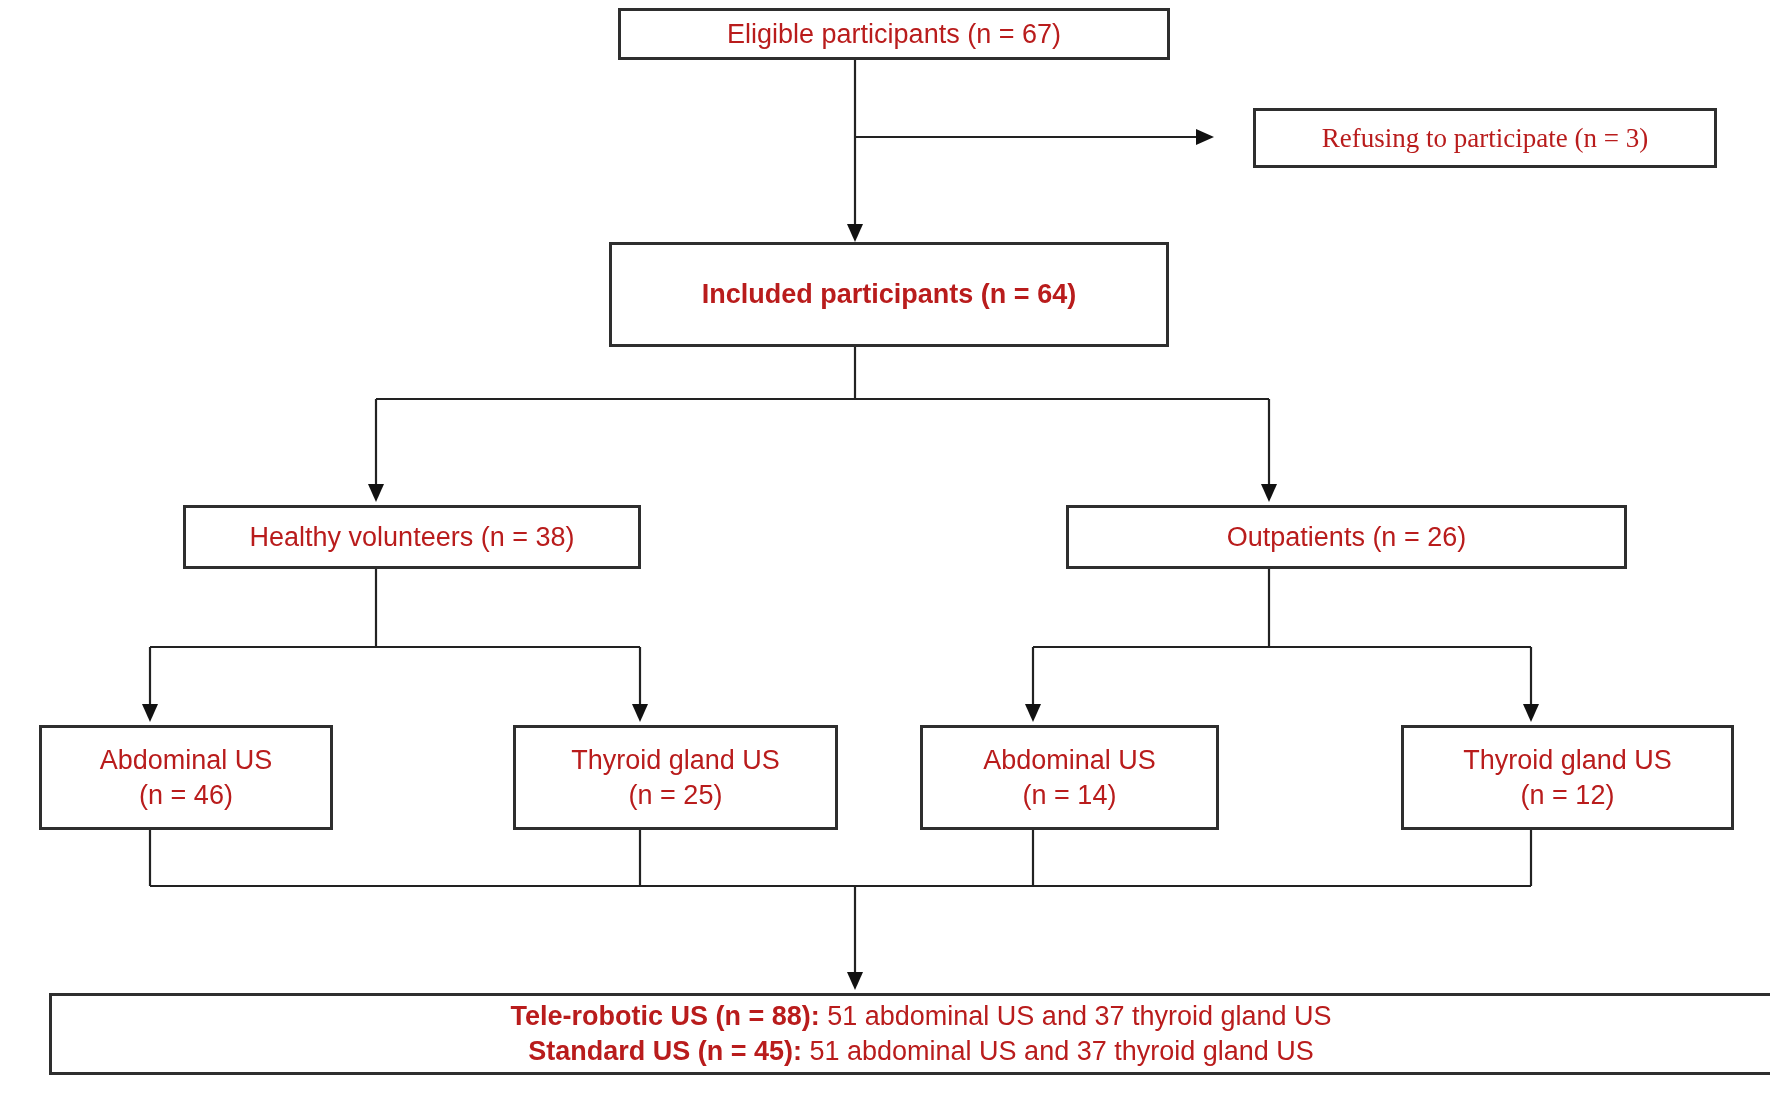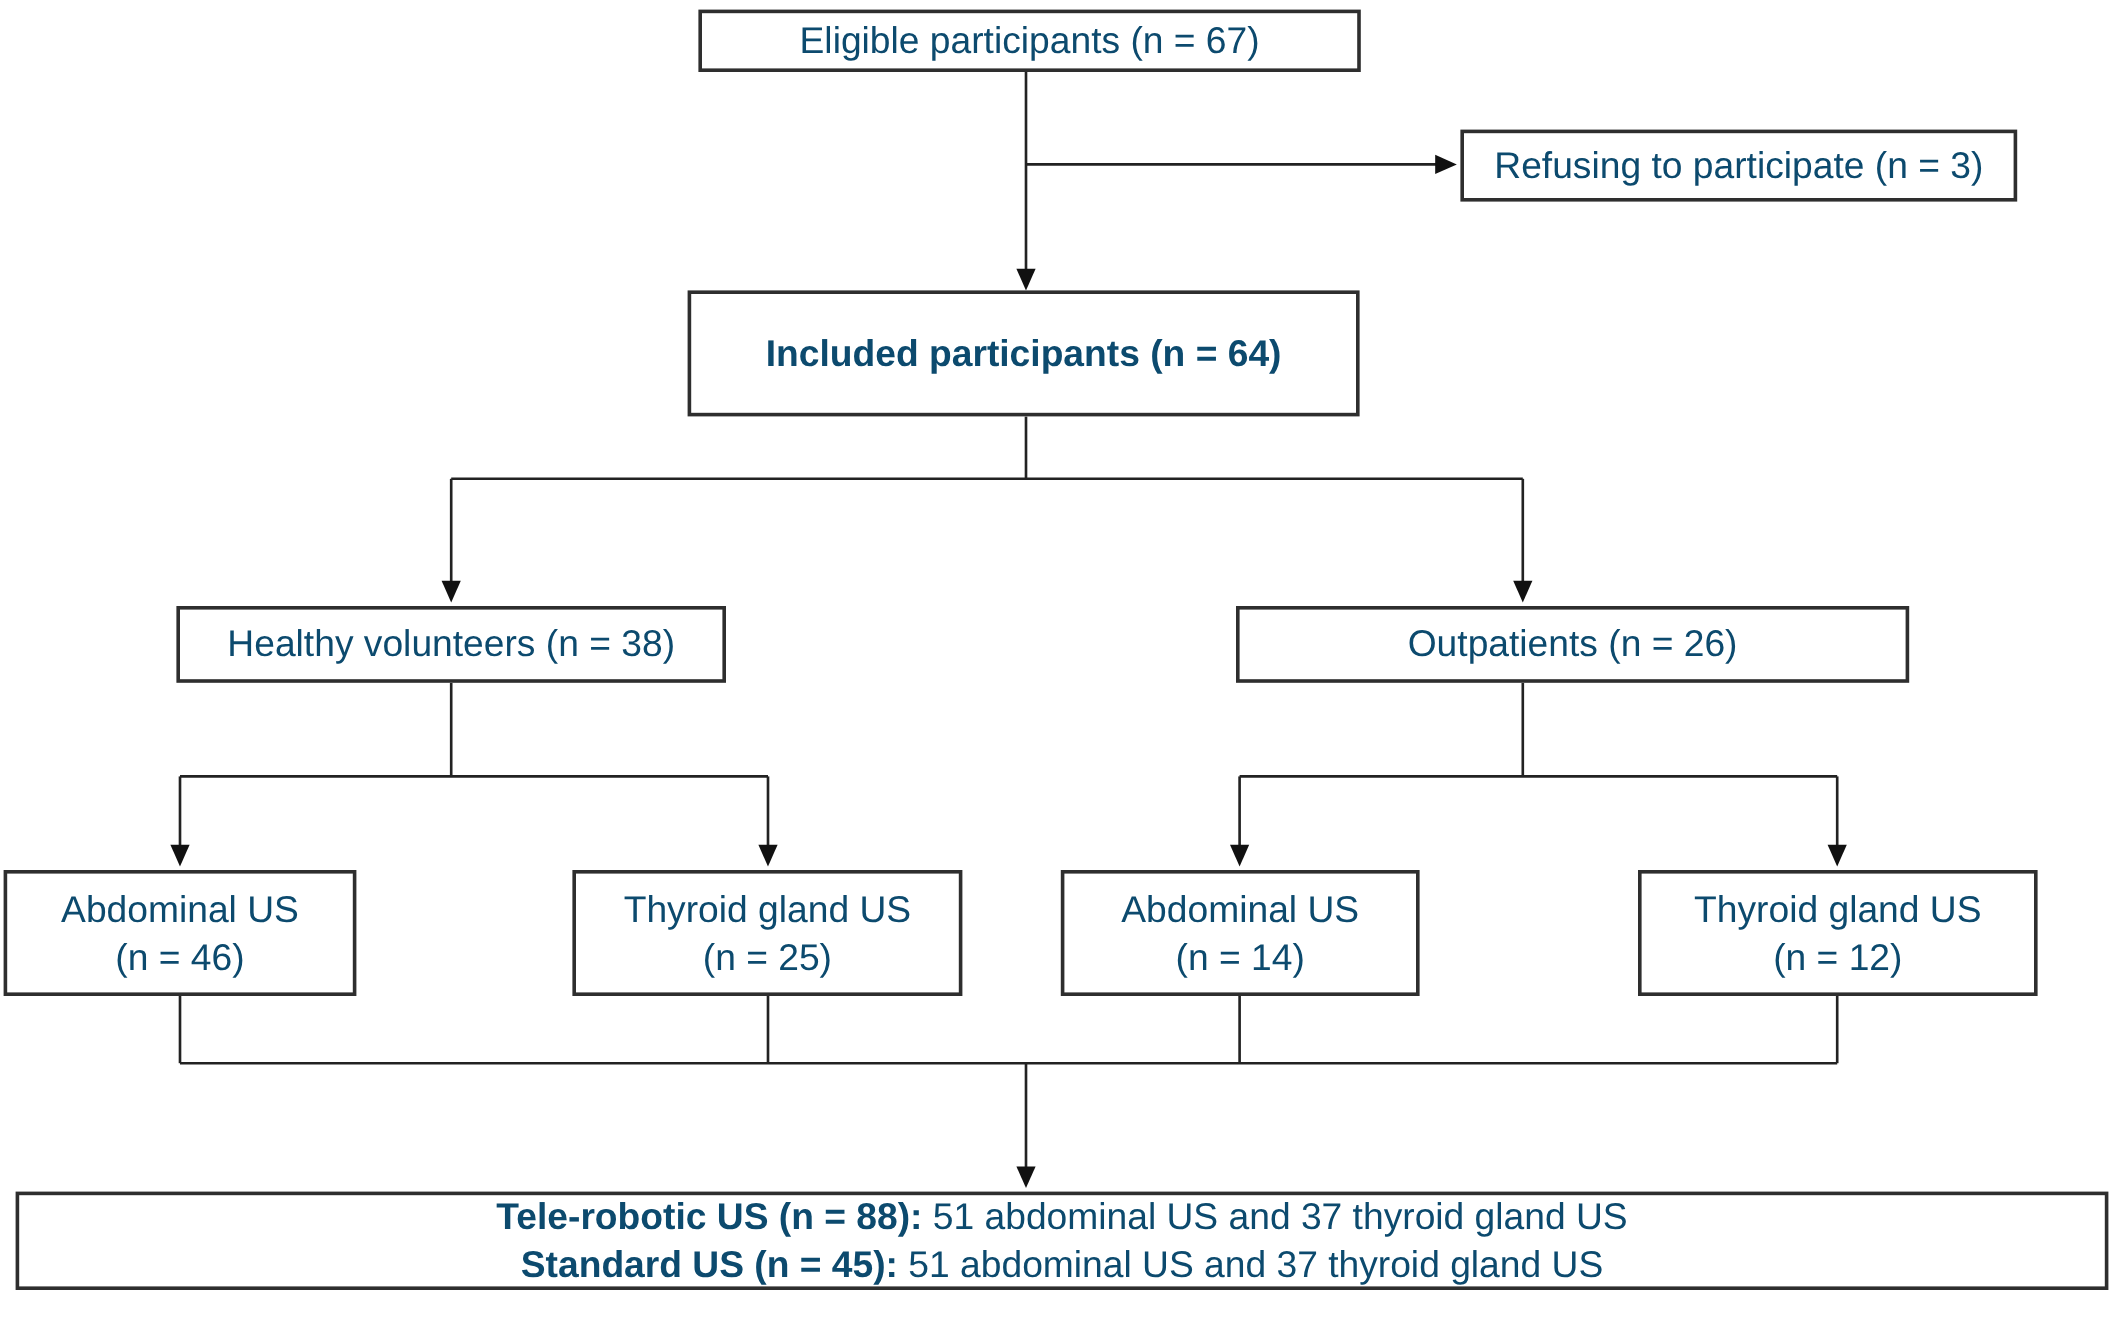--- a/index.html
+++ b/index.html
@@ -19,29 +19,30 @@
     position: absolute;
     left: 0; top: 0;
     width: 1770px;
     height: 1102px;
   }
   .box {
     position: absolute;
     box-sizing: border-box;
     border: 3px solid #2e2e2e;
     background: #ffffff;
-    color: #0c4a6e;
+    color: #b91c1c;
     display: flex;
     flex-direction: column;
     align-items: center;
     justify-content: center;
     text-align: center;
-    font-size: 31px;
+    font-size: 27px;
     line-height: 1.28;
     white-space: nowrap;
+    margin-left: 36px;
   }
   .box.bold { font-weight: 700; gap: 15px; }
   .box .ln { display: block; }
   .final-line { display: block; }
   .final-line b { font-weight: 700; }
   svg line { stroke: #222222; stroke-width: 2.2; }
   svg polygon { fill: #111111; }
 </style>
 </head>
 <body>
@@ -85,21 +86,21 @@
     <line x1="1531" y1="830" x2="1531" y2="886"></line>
     <line x1="150" y1="886" x2="1531" y2="886"></line>
     <line x1="855" y1="886" x2="855" y2="974"></line>
     <polygon points="847,972 863,972 855,990"></polygon>
   </svg>
 
   <div class="box" style="left:582px; top:8px; width:552px; height:52px;">
     <span class="ln">Eligible participants (n = 67)</span>
   </div>
 
-  <div class="box" style="left:1217px; top:108px; width:464px; height:60px;">
+  <div class="box" style="left:1217px; top:108px; width:464px; height:60px;font-family:Liberation Serif, serif;">
     <span class="ln">Refusing to participate (n = 3)</span>
   </div>
 
   <div class="box bold" style="left:573px; top:242px; width:560px; height:105px;">
     <span class="ln">Included participants (n = 64)</span>
   </div>
 
   <div class="box" style="left:147px; top:505px; width:458px; height:64px;">
     <span class="ln">Healthy volunteers (n = 38)</span>
   </div>

